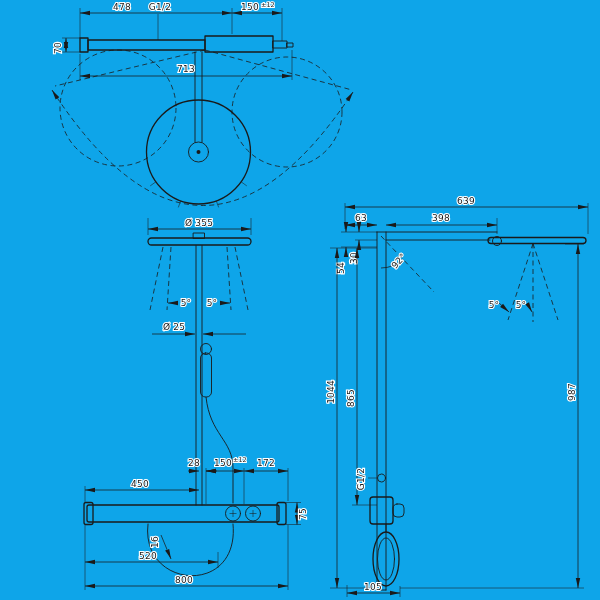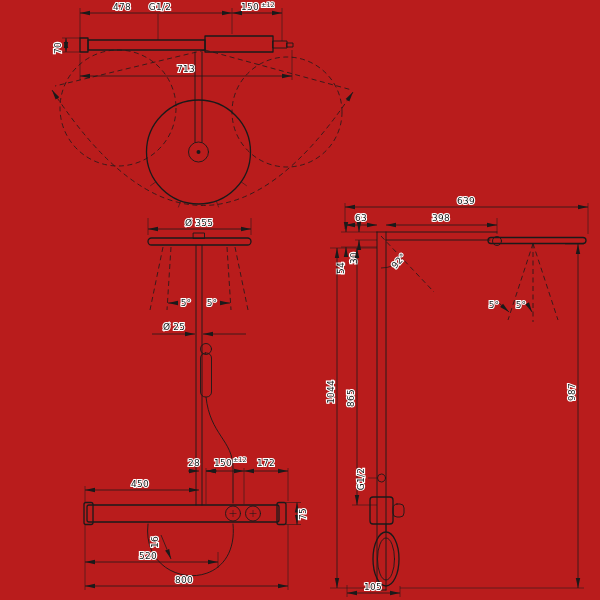--- a/index.html
+++ b/index.html
@@ -1,16 +1,16 @@
 <!DOCTYPE html>
 <html><head>
 <meta charset="utf-8">
 <style>
   html,body { margin:0; padding:0; background:#fff; }
-  .stage { position:relative; width:600px; height:600px; background:#b91c1c; overflow:hidden; }
+  .stage { position:relative; width:600px; height:600px; background:#0ea5e9; overflow:hidden; }
   svg { position:absolute; inset:0; }
   .o  { fill:none; stroke:#1a1a1a; stroke-width:1.3; stroke-linejoin:round; stroke-linecap:round; }
   .o2 { fill:none; stroke:#1a1a1a; stroke-width:.9;  stroke-linejoin:round; stroke-linecap:round; }
   .d  { fill:none; stroke:#1a1a1a; stroke-width:.8; stroke-dasharray:5 3.5; }
   .dim{ fill:none; stroke:#1a1a1a; stroke-width:.75; }
   .ext{ fill:none; stroke:#1a1a1a; stroke-width:.55; }
   .t  { font:9px "DejaVu Sans", sans-serif; fill:#1a1a1a; stroke:#ffffff; stroke-width:2.2px; paint-order:stroke; letter-spacing:.2px; }
   .ts { font:6.5px "DejaVu Sans", sans-serif; fill:#1a1a1a; stroke:#ffffff; stroke-width:1.8px; paint-order:stroke; }
 </style>
 </head>

